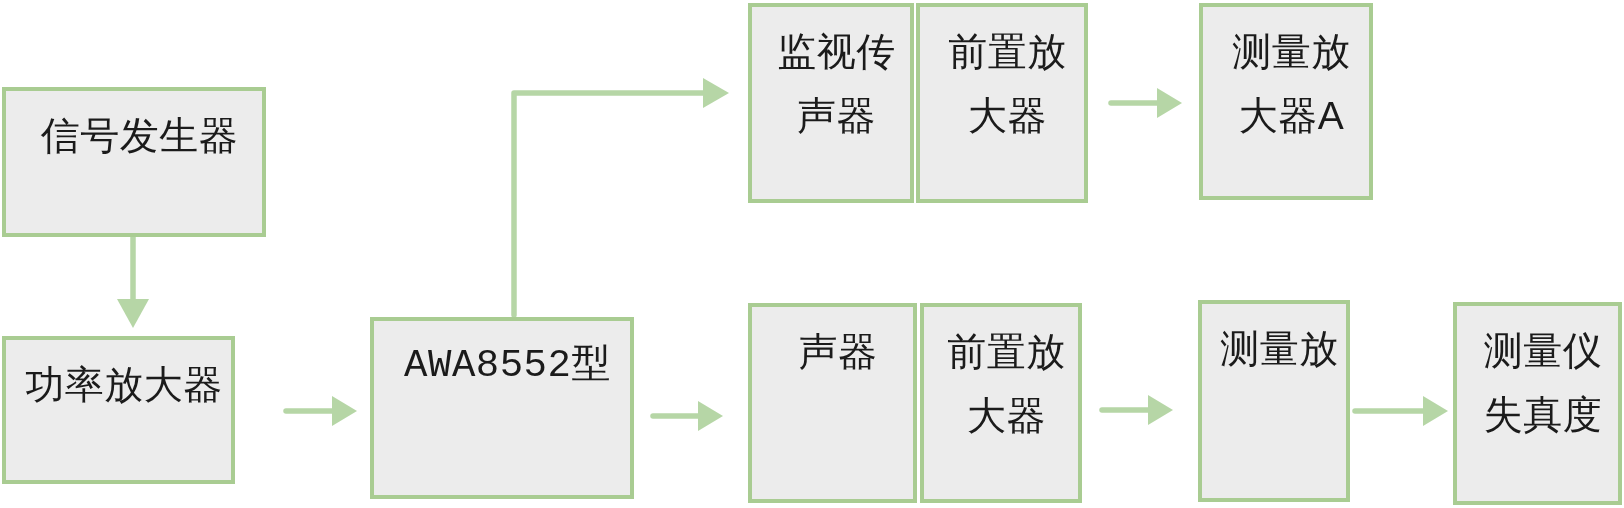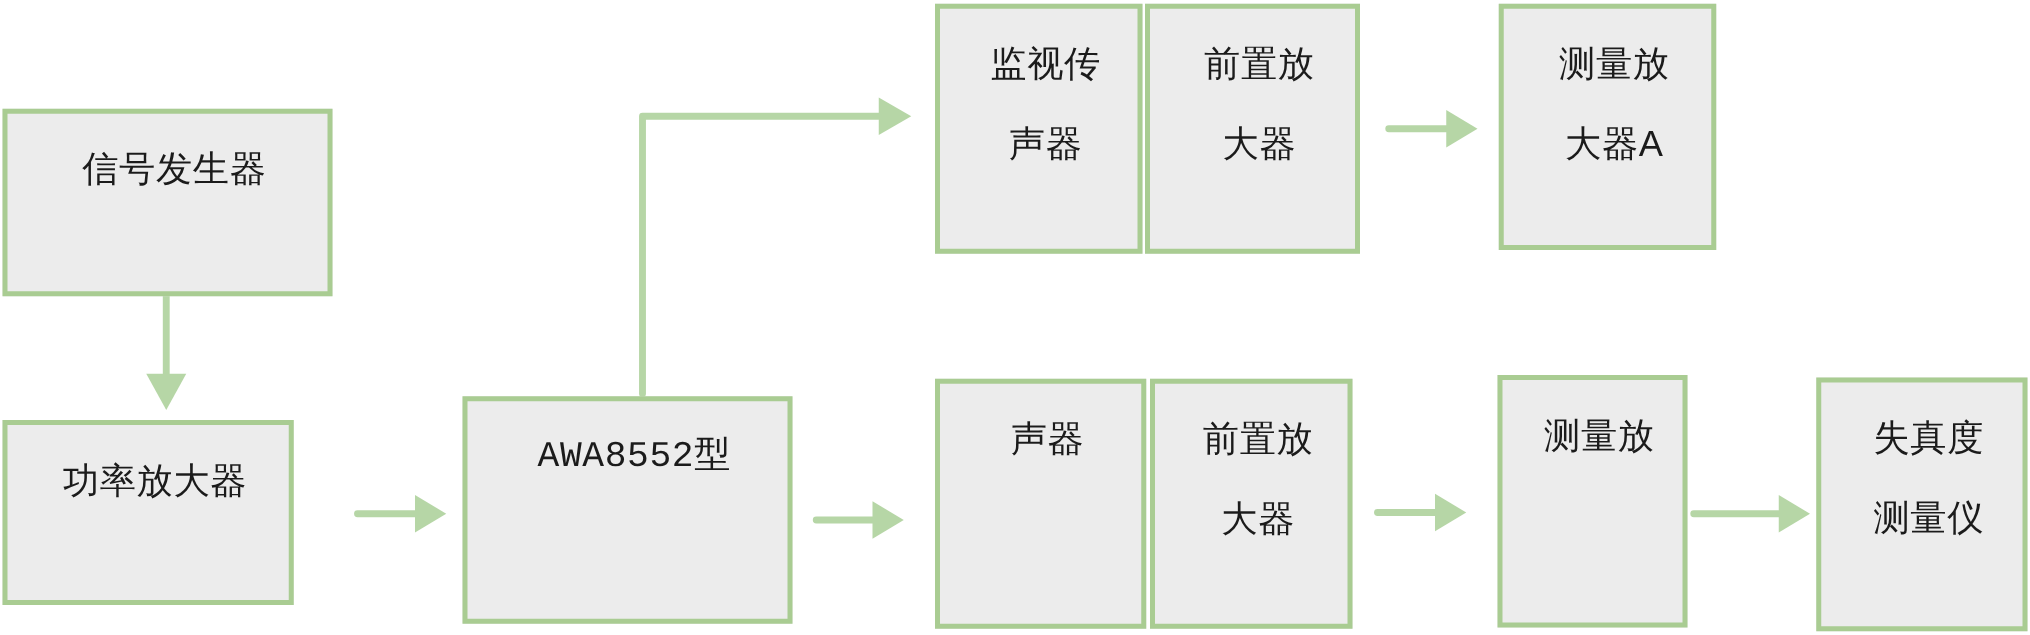--- a/index.html
+++ b/index.html
@@ -42,21 +42,21 @@
     stroke: none;
   }
   .node {
     position: absolute;
     box-sizing: border-box;
     background: var(--node-fill);
     border: 4px solid var(--node-border);
     color: var(--text);
     text-align: center;
     padding-top: 13px;
-    font-size: 29px;
+    font-size: 39px;
     line-height: 64px;
     letter-spacing: 0.5px;
     white-space: nowrap;
     padding-left: 11px;
   }
   .node .line { height: 64px; }
 
   #n-signal   { left: 2px;    top: 45px;  width: 264px; height: 150px; margin-top: 42px; }
   #n-power    { left: 2px;    top: 336px; width: 233px; height: 148px; }
   #n-awa      { left: 370px;  top: 317px; width: 264px; height: 182px; font-family: Liberation Mono, monospace; }
@@ -138,17 +138,17 @@
   <div class="node" id="n-prebot">
     <div class="line">前置放</div>
     <div class="line">大器</div>
   </div>
 
   <div class="node" id="n-ampb">
     <div class="line">测量放</div>
   </div>
 
   <div class="node" id="n-dist">
+    <div class="line">测量仪</div>
     <div class="line">失真度</div>
-    <div class="line">测量仪</div>
   </div>
 
 </div>
 
 </body></html>

